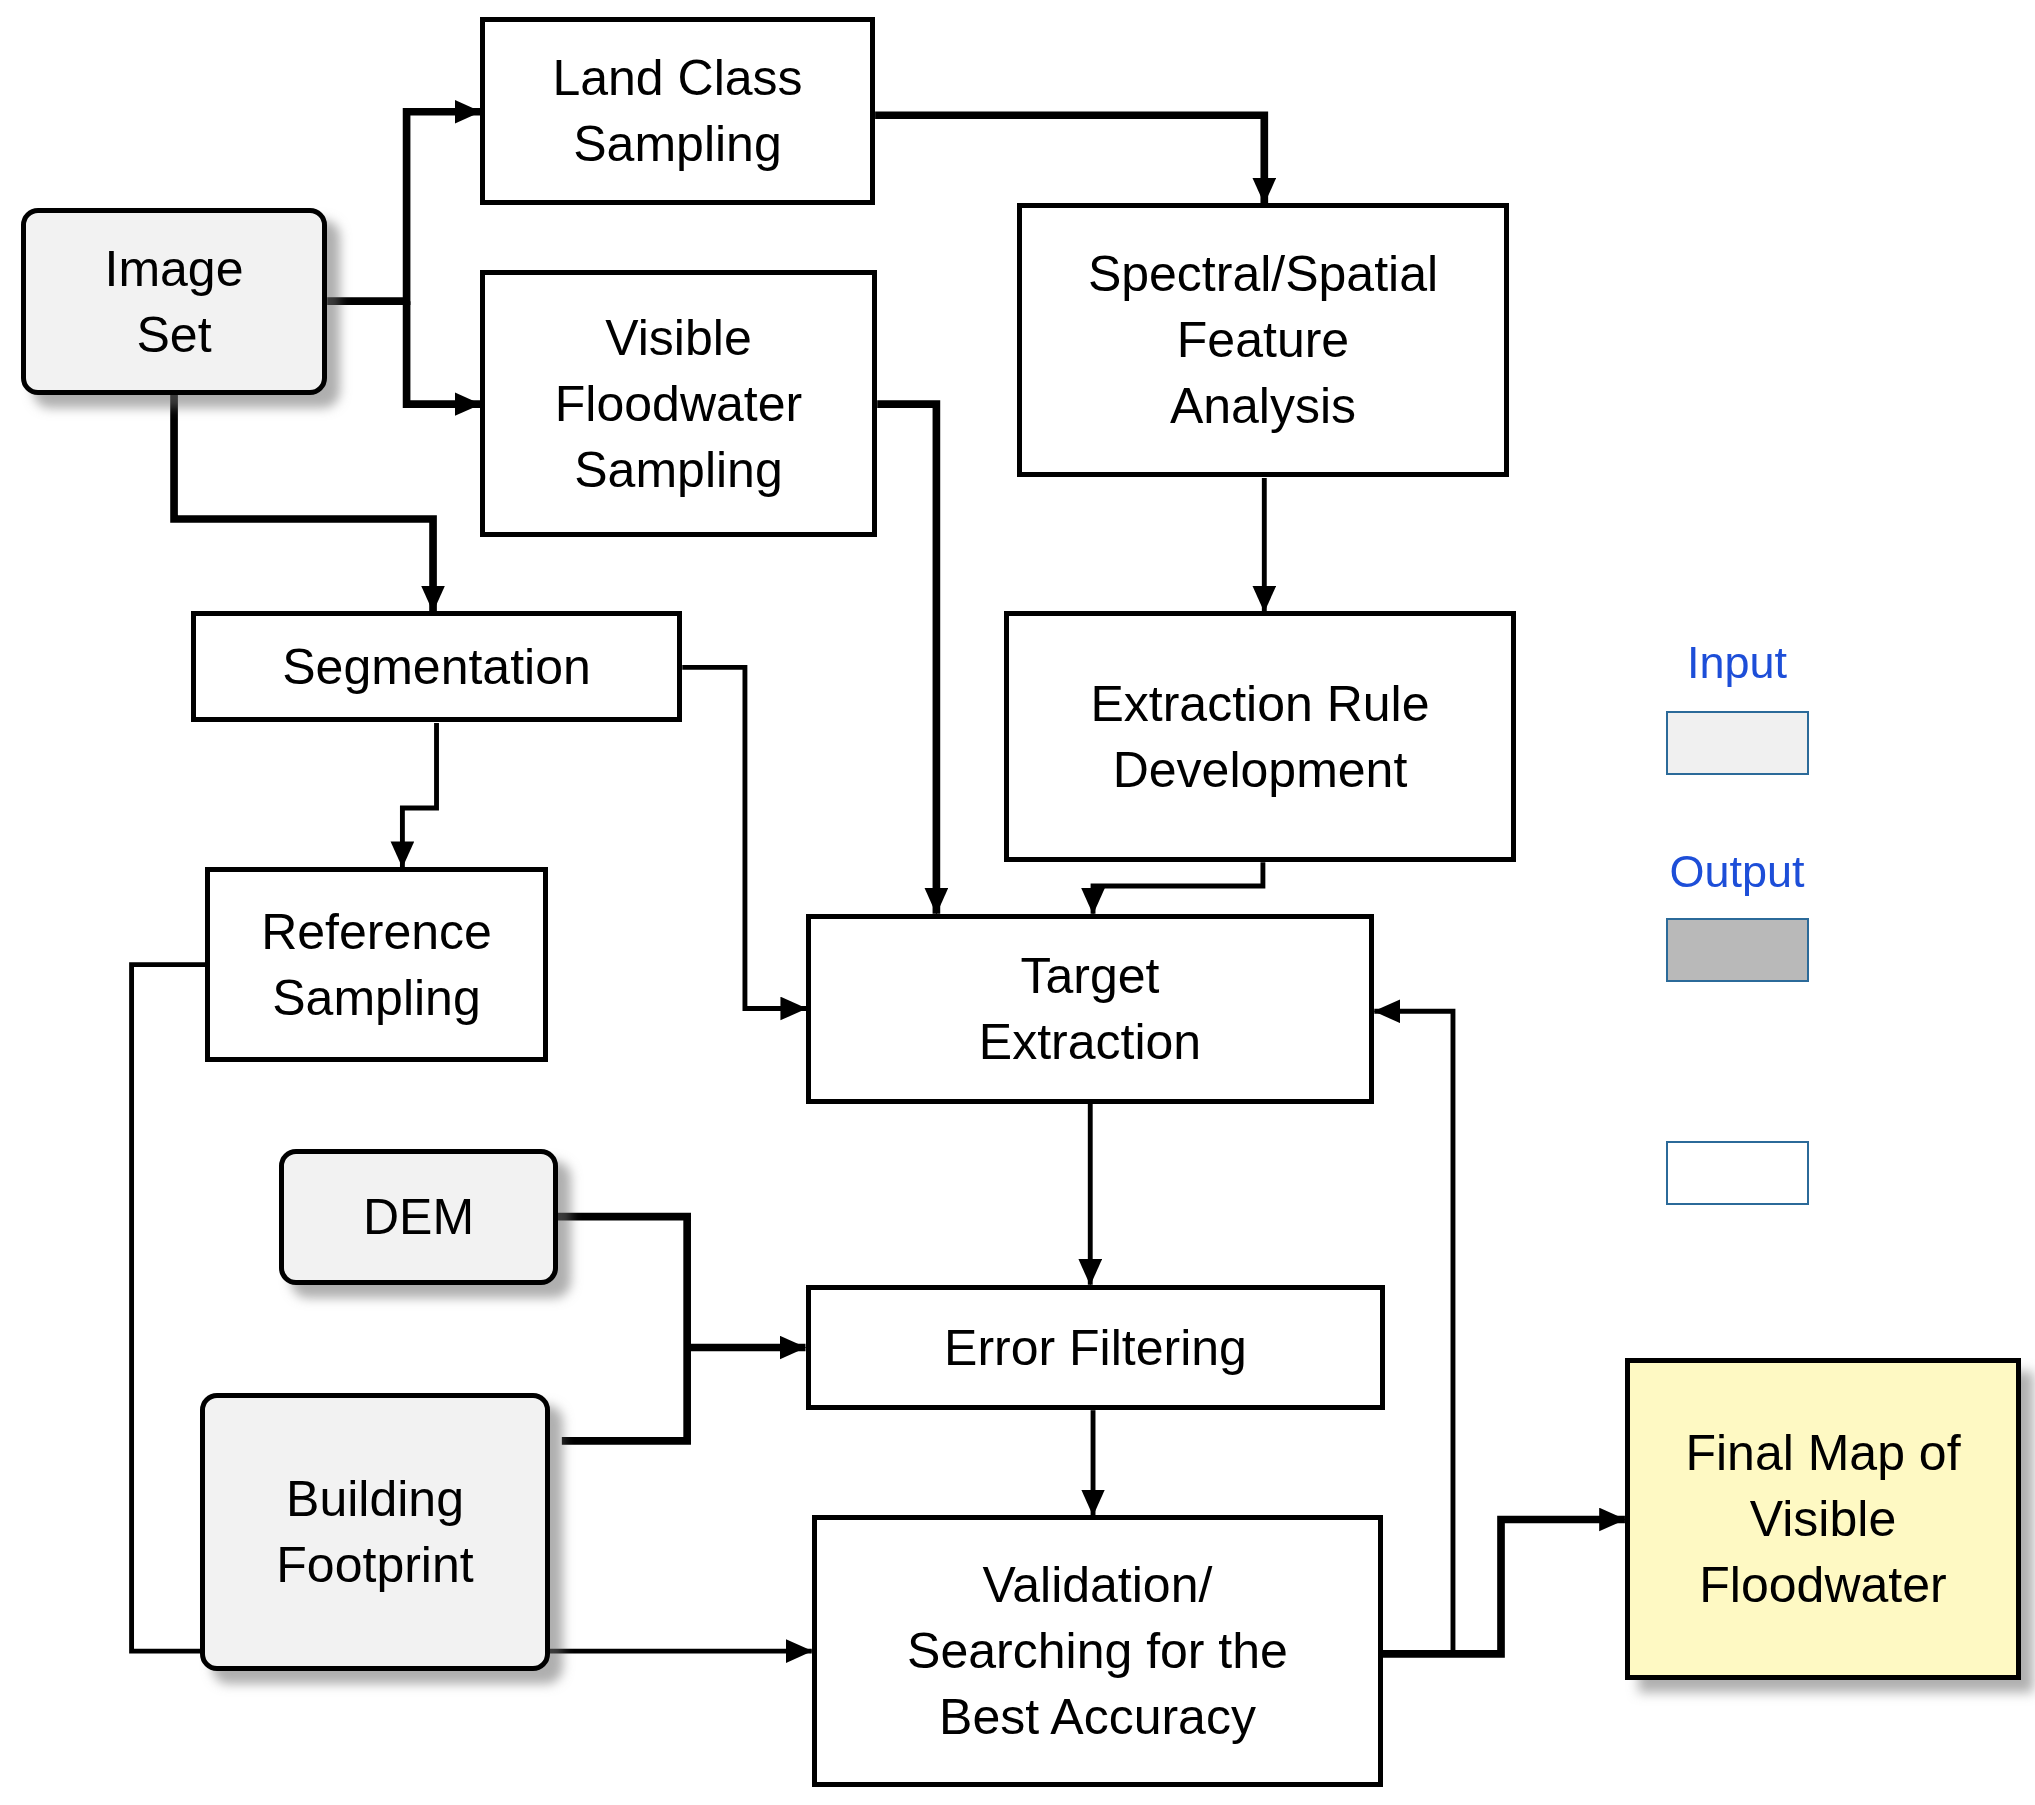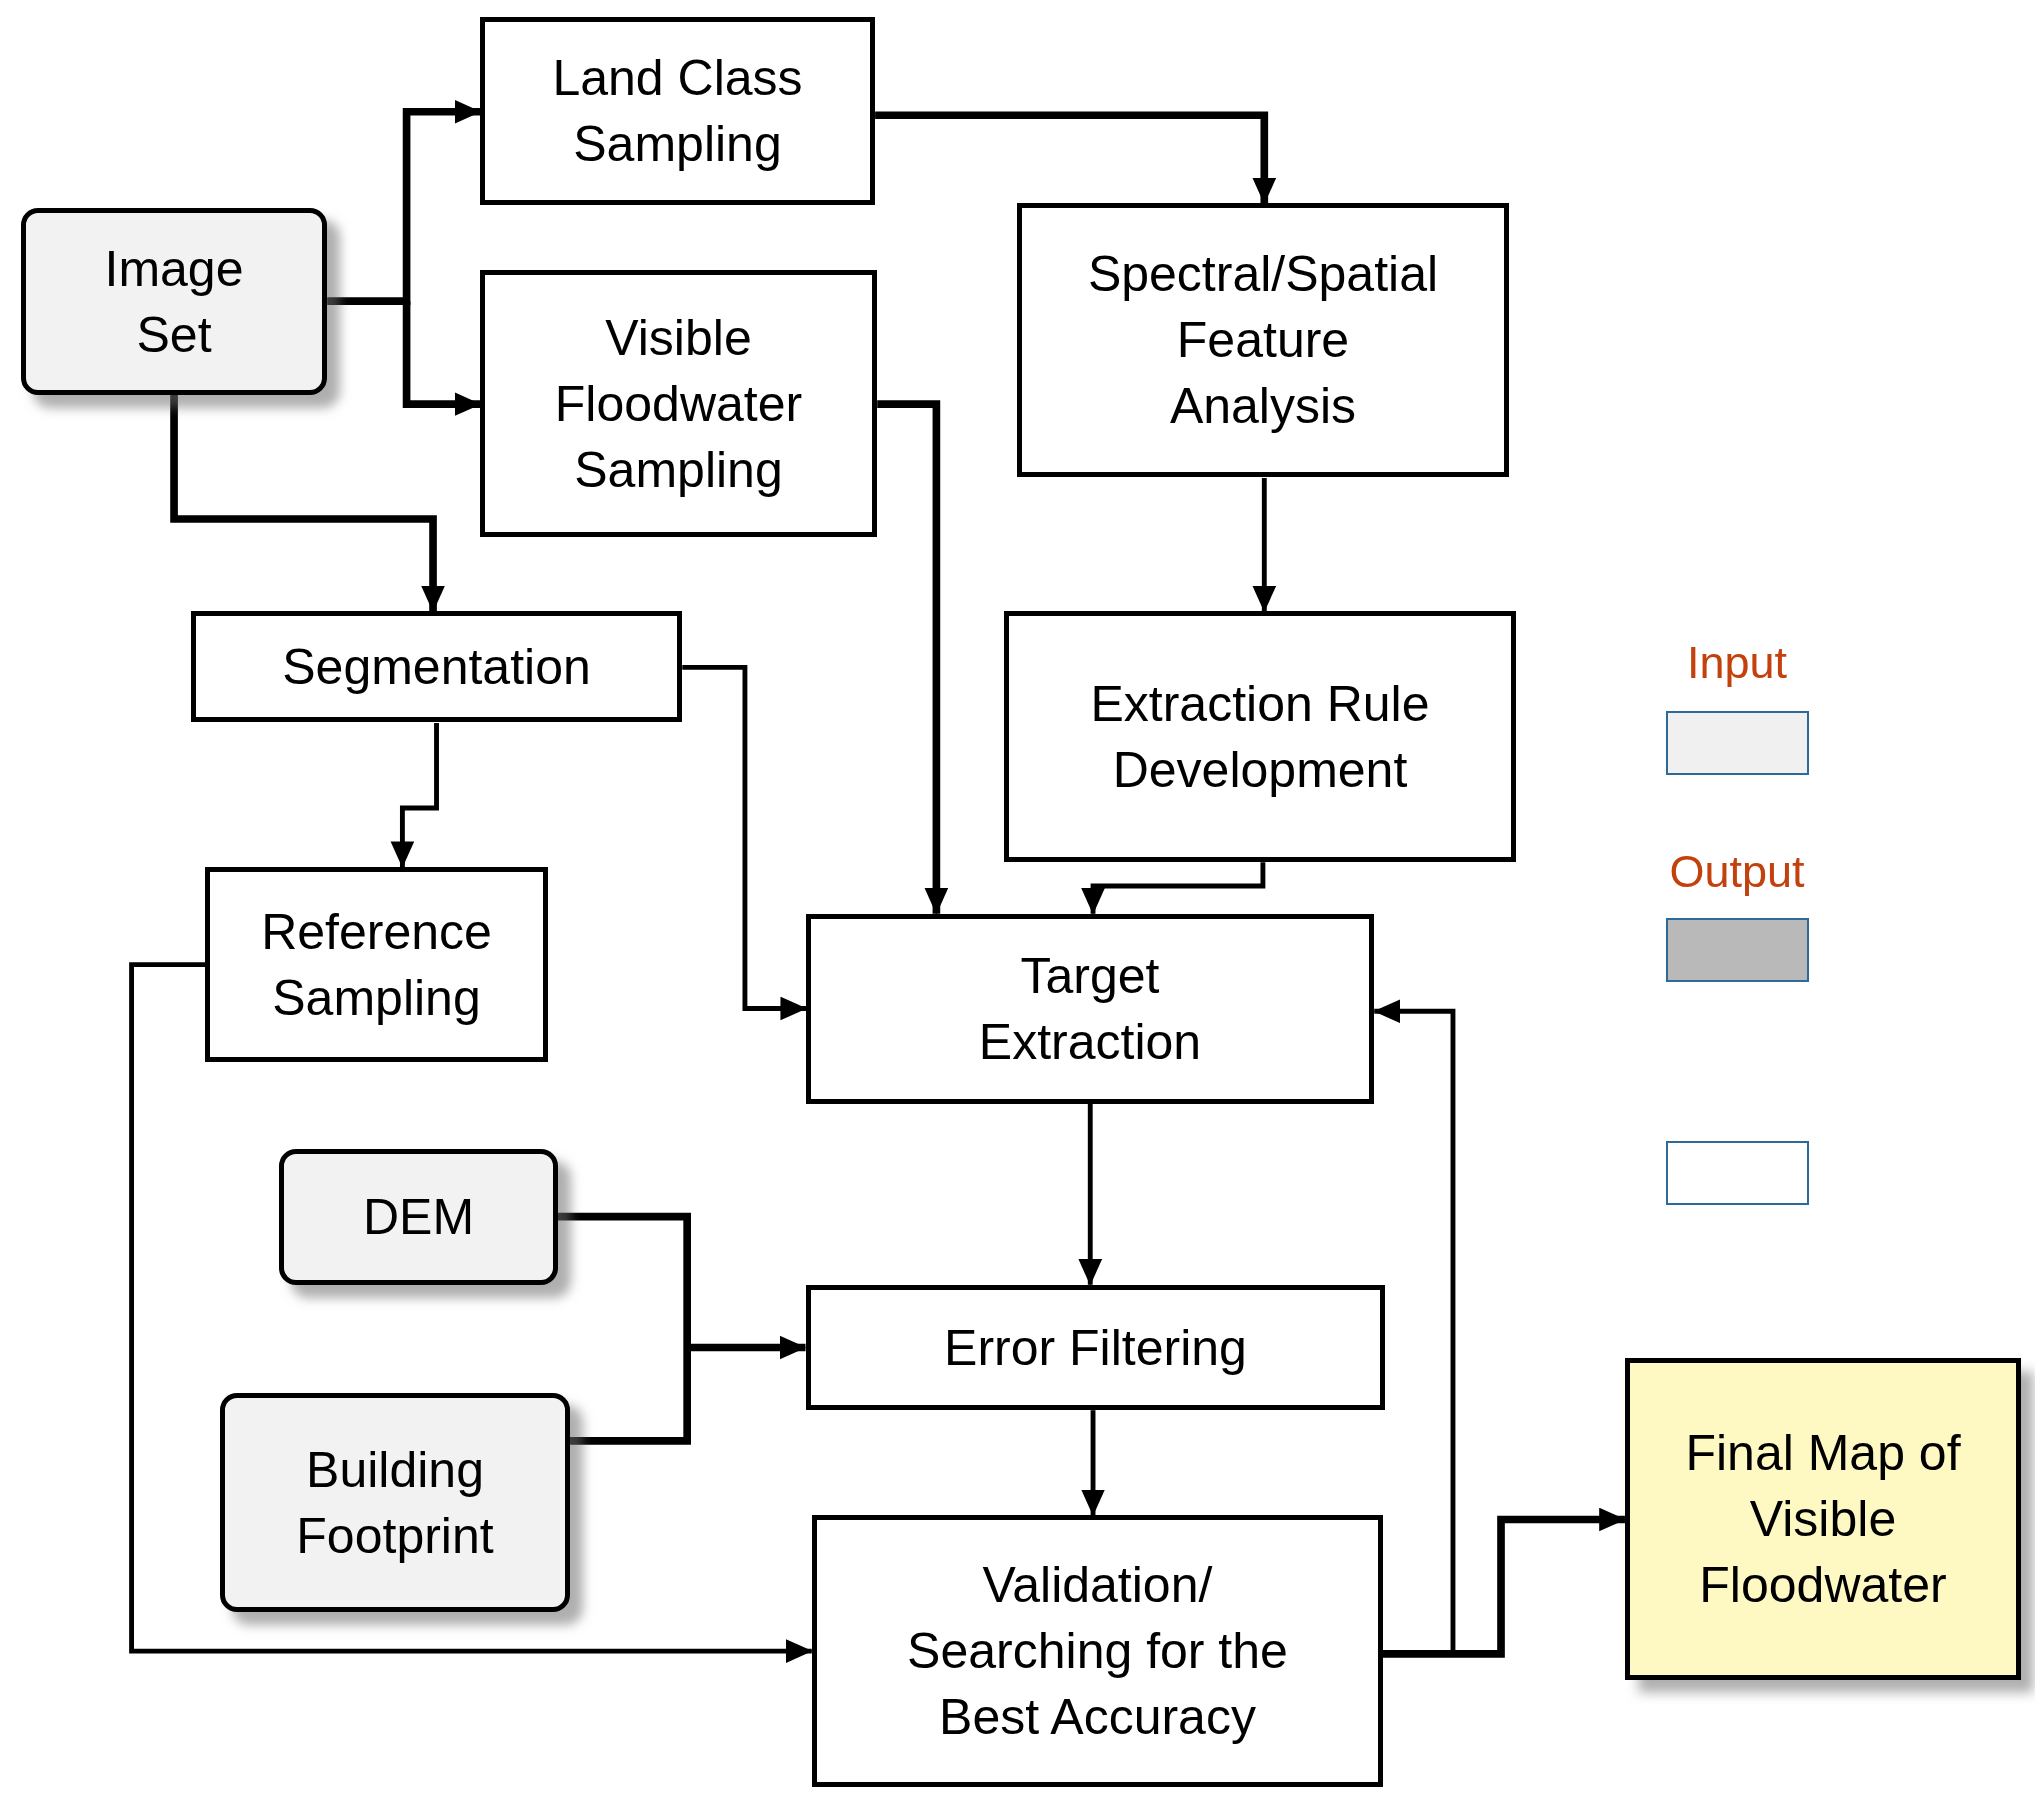--- a/index.html
+++ b/index.html
@@ -31,21 +31,21 @@
   }
   .node.output{
     background:#fef9c3;
     box-shadow:12.5px 12.5px 11px rgba(110,110,110,0.55);
   }
   .legend-label{
     position:absolute;
     width:292px;
     text-align:center;
     font-size:45px;
-    color:#c2410c;
+    color:#1d4ed8;
     z-index:2;
   }
   .legend-swatch{
     position:absolute;
     box-sizing:border-box;
     width:143px;height:64px;
     border:2.8px solid #2b6a99;
     z-index:2;
   }
   .legend-swatch.input{background:#f0f0f0;}
@@ -100,21 +100,21 @@
   <div class="node processing" style="left:191px;top:611px;width:491px;height:111px;">Segmentation</div>
 
   <div class="node processing" style="left:1004px;top:611px;width:512px;height:251px;">Extraction Rule
 Development</div>
 
   <div class="node processing" style="left:205px;top:867px;width:343px;height:195px;">Reference
 Sampling</div>
 
   <div class="node input" style="left:279px;top:1149px;width:279px;height:136px;">DEM</div>
 
-  <div class="node input" style="left:220px;top:1393px;width:350px;height:219px;">Building
+  <div class="node input" style="left:200px;top:1393px;width:350px;height:278px;">Building
 Footprint</div>
 
   <div class="node processing" style="left:806px;top:914px;width:568px;height:190px;">Target
 Extraction</div>
 
   <div class="node processing" style="left:806px;top:1285px;width:579px;height:125px;">Error Filtering</div>
 
   <div class="node processing" style="left:812px;top:1515px;width:571px;height:272px;">Validation/
 Searching for the
 Best Accuracy</div>

